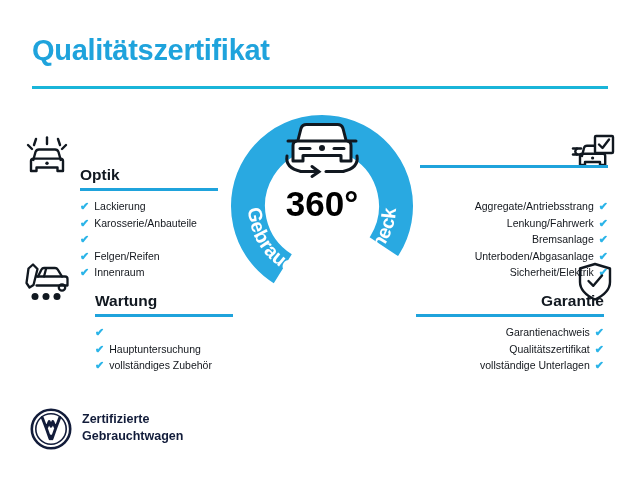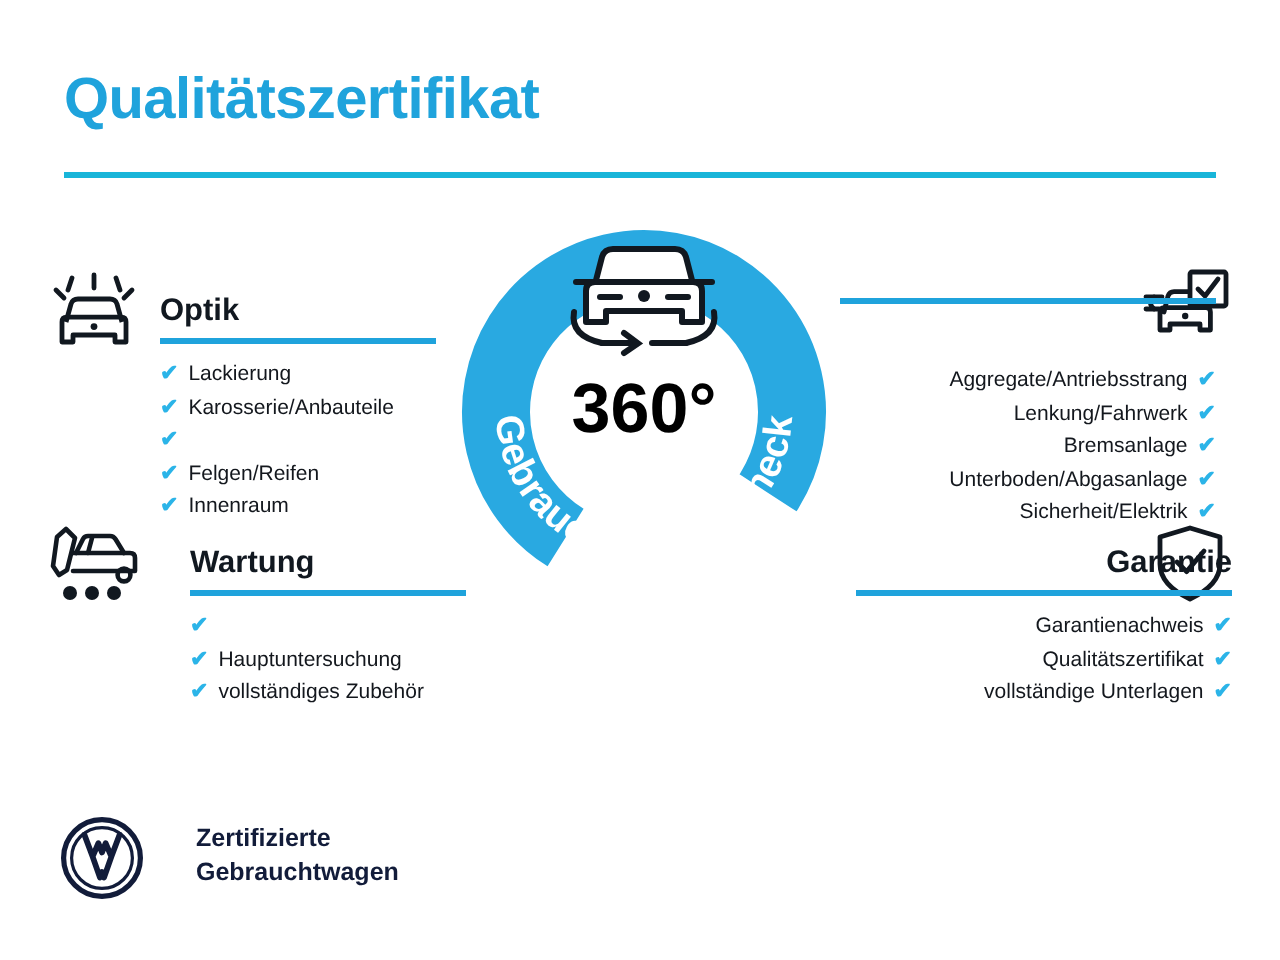--- a/index.html
+++ b/index.html
@@ -40,20 +40,21 @@
     background: #19b5d9;
   }
 
   
   .section {
     position: absolute;
   }
   .sec-head {
     position: relative;
     height: 26px;
+    margin-top: 19px;
   }
   .sec-title {
     font-size: 15.5px;
     font-weight: bold;
     color: #111820;
     line-height: 20px;
     white-space: nowrap;
   }
   .sec-rule {
     height: 2.5px;
@@ -114,21 +115,20 @@
   }
   .vw-text {
     position: absolute;
     left: 82px;
     top: 411px;
     font-size: 12.5px;
     font-weight: bold;
     color: #121c3a;
     line-height: 17px;
     white-space: nowrap;
-    margin-left: 16px;
   }
 </style>
 </head>
 <body>
 
 <div class="page">
 
   <div class="title">Qualitätszertifikat</div>
   <div class="title-rule"></div>
 
@@ -253,21 +253,21 @@
   </div>
 
   <div class="sec-icon" style="left:572px; top:261px;">
     <svg viewBox="0 0 46 42" width="46" height="42">
       <g stroke="#111820" stroke-width="2.4" fill="none" stroke-linejoin="round" stroke-linecap="round">
         <path d="M23 3 L38 7.5 L38 21 Q38 31.5 23 38.5 Q8 31.5 8 21 L8 7.5 Z"></path>
         <path d="M16.5 20 L21.3 24.8 L30 14.5"></path>
       </g>
     </svg>
   </div>
-  <div class="section right" style="left:428px; top:272px; width:188px;">
+  <div class="section right" style="left:416px; top:272px; width:188px;">
     <div class="sec-head">
       <div class="sec-title">Garantie</div>
       <div class="sec-rule"></div>
     </div>
     <div class="items">
       <div class="item">
           <span>Garantienachweis</span>
           <span class="chk">✔</span>
         </div>
       <div class="item">

